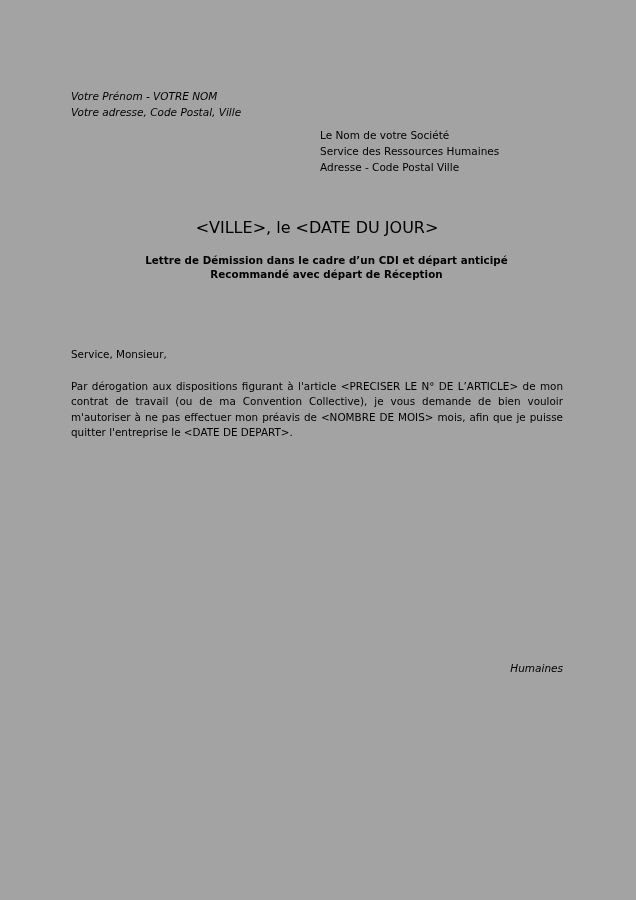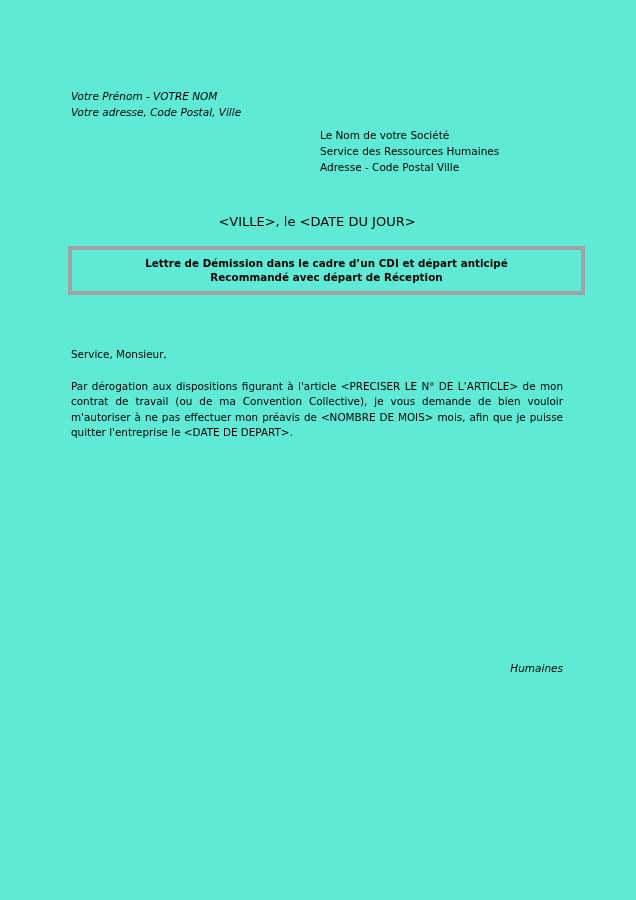--- a/index.html
+++ b/index.html
@@ -4,21 +4,21 @@
 <style>
   html, body {
     margin: 0;
     padding: 0;
     background: #ffffff;
   }
   .page {
     position: relative;
     width: 636px;
     height: 900px;
-    background: #5eead4;
+    background: #a3a3a3;
     overflow: hidden;
     font-family: "DejaVu Sans", "Liberation Sans", sans-serif;
     color: #000000;
     -webkit-font-smoothing: antialiased;
   }
 
   
   .sender {
     position: absolute;
     left: 71px;
@@ -38,35 +38,35 @@
     font-size: 10.5px;
     line-height: 16px;
     white-space: nowrap;
   }
   .recipient div { display: block; }
 
   
   .dateline {
     position: absolute;
     left: 71px;
-    top: 214px;
+    top: 220px;
     width: 492px;
     text-align: center;
-    font-size: 13px;
+    font-size: 16px;
     line-height: 15px;
   }
 
   
   .title-box {
     position: absolute;
     left: 68px;
     top: 246px;
     width: 517px;
     box-sizing: border-box;
-    border: 4px solid #a3a3a3;
+    border: 1px solid #a3a3a3;
     padding: 6px 8px 7px 8px;
     text-align: center;
   }
   .title-box .title-line {
     display: block;
     font-size: 10.3px;
     font-weight: bold;
     line-height: 14px;
     letter-spacing: 0.05px;
   }

